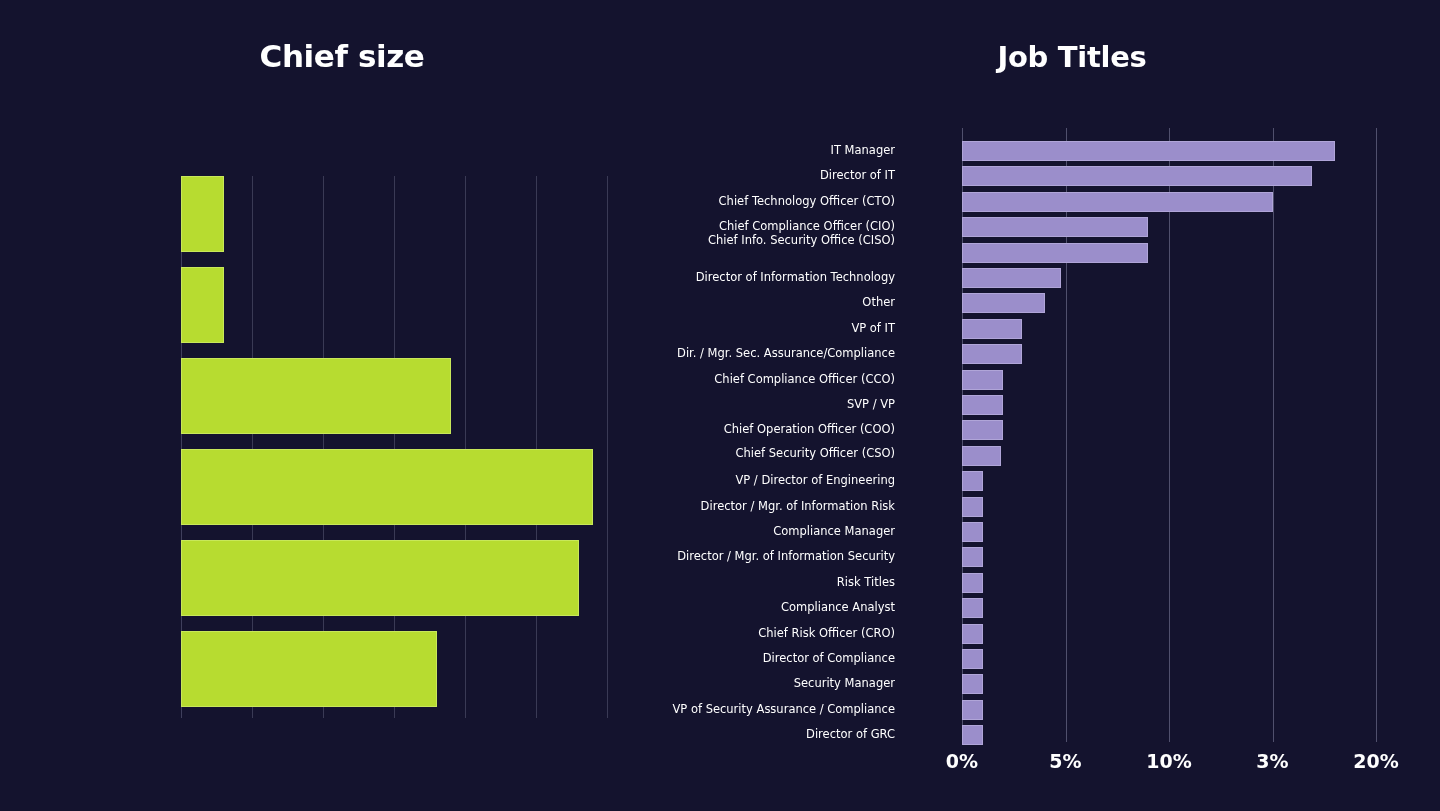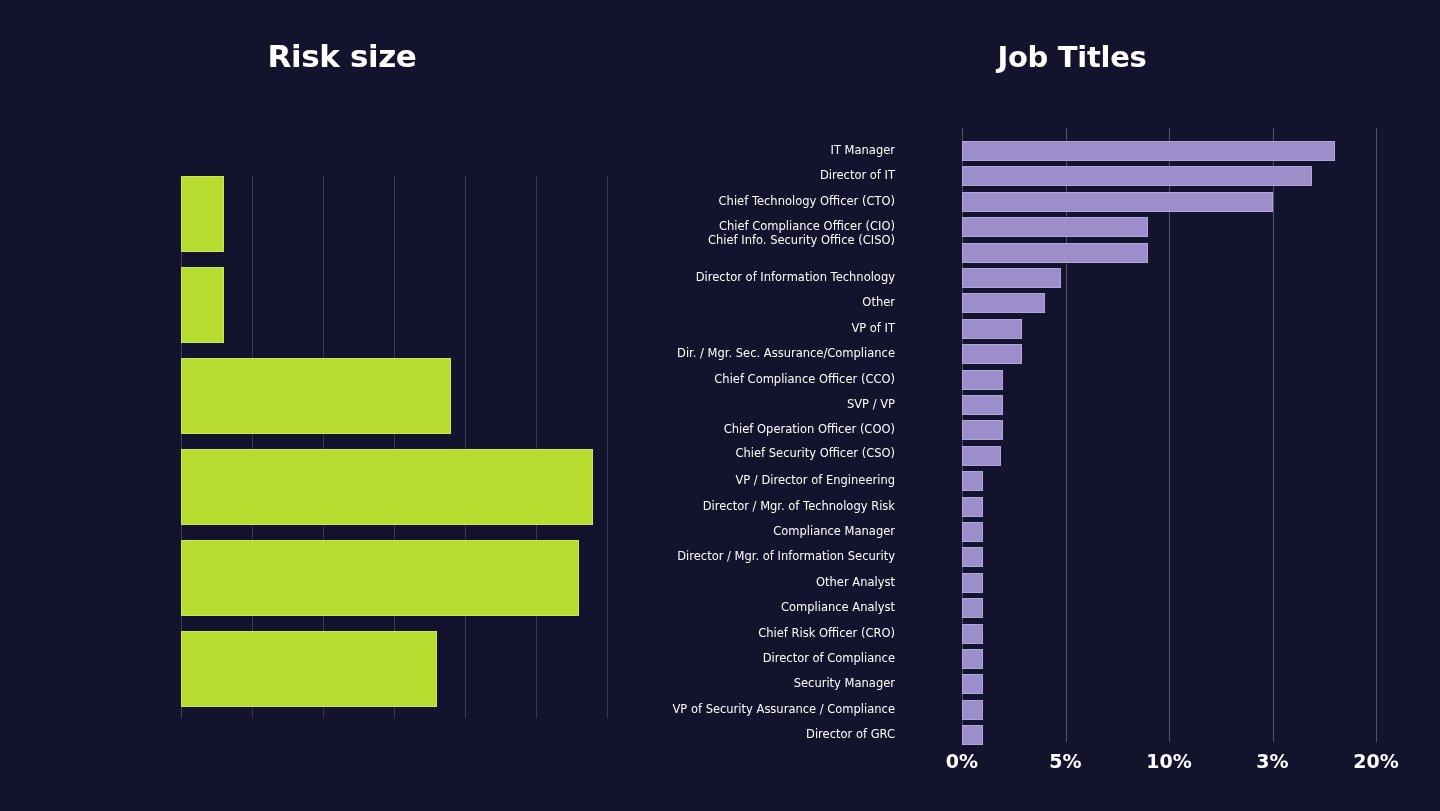--- a/index.html
+++ b/index.html
@@ -108,21 +108,21 @@
     text-align: center;
     font-size: 19px;
     font-weight: 700;
     color: #ffffff;
   }
 </style>
 </head>
 <body>
 
 <section id="left-panel">
-  <h2 id="left-title">Risk size</h2>
+  <h2 id="left-title">Chief size</h2>
   <div id="left-plot">
     <div id="left-gridlines">
         <div class="lgrid axis0" style="left: 0px;"></div>
         <div class="lgrid" style="left: 71px;"></div>
         <div class="lgrid" style="left: 142px;"></div>
         <div class="lgrid" style="left: 213px;"></div>
         <div class="lgrid" style="left: 284px;"></div>
         <div class="lgrid" style="left: 355px;"></div>
         <div class="lgrid" style="left: 426px;"></div>
       </div>
@@ -184,24 +184,24 @@
       <div class="rcat" style="top: 105px;">Chief Info. Security Office (CISO)</div>
       <div class="rcat" style="top: 142px;">Director of Information Technology</div>
       <div class="rcat" style="top: 167.4px;">Other</div>
       <div class="rcat" style="top: 192.8px;">VP of IT</div>
       <div class="rcat" style="top: 218.2px;">Dir. / Mgr. Sec. Assurance/Compliance</div>
       <div class="rcat" style="top: 243.6px;">Chief Compliance Officer (CCO)</div>
       <div class="rcat" style="top: 269px;">SVP / VP</div>
       <div class="rcat" style="top: 294.4px;">Chief Operation Officer (COO)</div>
       <div class="rcat" style="top: 318px;">Chief Security Officer (CSO)</div>
       <div class="rcat" style="top: 345.2px;">VP / Director of Engineering</div>
-      <div class="rcat" style="top: 370.6px;">Director / Mgr. of Technology Risk</div>
+      <div class="rcat" style="top: 370.6px;">Director / Mgr. of Information Risk</div>
       <div class="rcat" style="top: 396px;">Compliance Manager</div>
       <div class="rcat" style="top: 421.4px;">Director / Mgr. of Information Security</div>
-      <div class="rcat" style="top: 446.8px;">Other Analyst</div>
+      <div class="rcat" style="top: 446.8px;">Risk Titles</div>
       <div class="rcat" style="top: 472.2px;">Compliance Analyst</div>
       <div class="rcat" style="top: 497.6px;">Chief Risk Officer (CRO)</div>
       <div class="rcat" style="top: 523px;">Director of Compliance</div>
       <div class="rcat" style="top: 548.4px;">Security Manager</div>
       <div class="rcat" style="top: 573.8px;">VP of Security Assurance / Compliance</div>
       <div class="rcat" style="top: 599.2px;">Director of GRC</div>
     </div>
   <div id="right-ticks">
       <div class="rtick" style="left: -40px;">0%</div>
       <div class="rtick" style="left: 63.5px;">5%</div>

